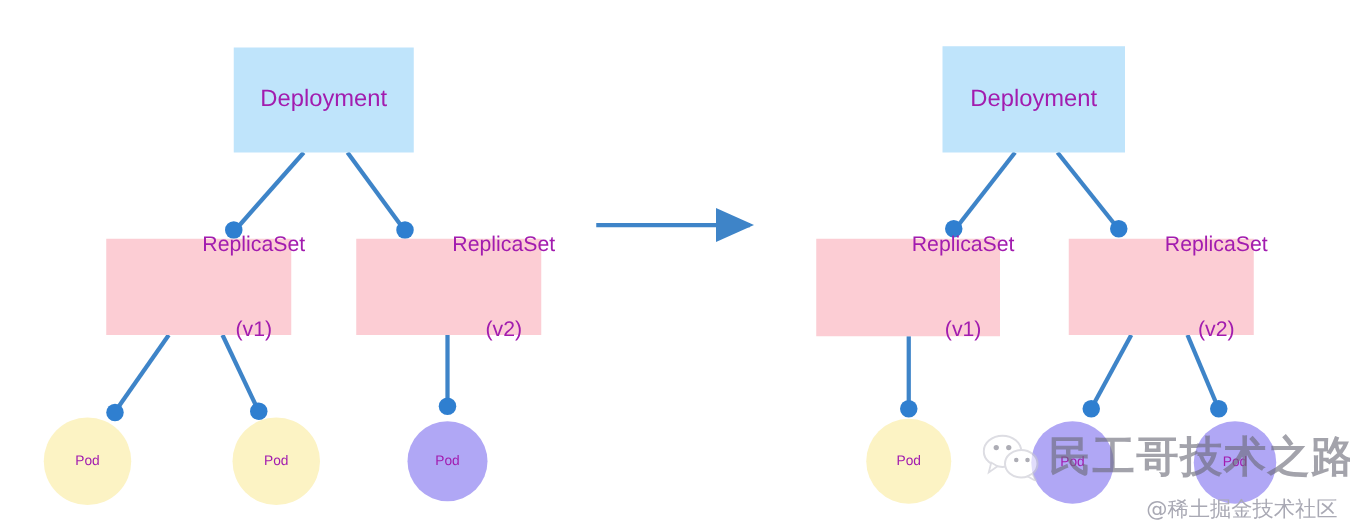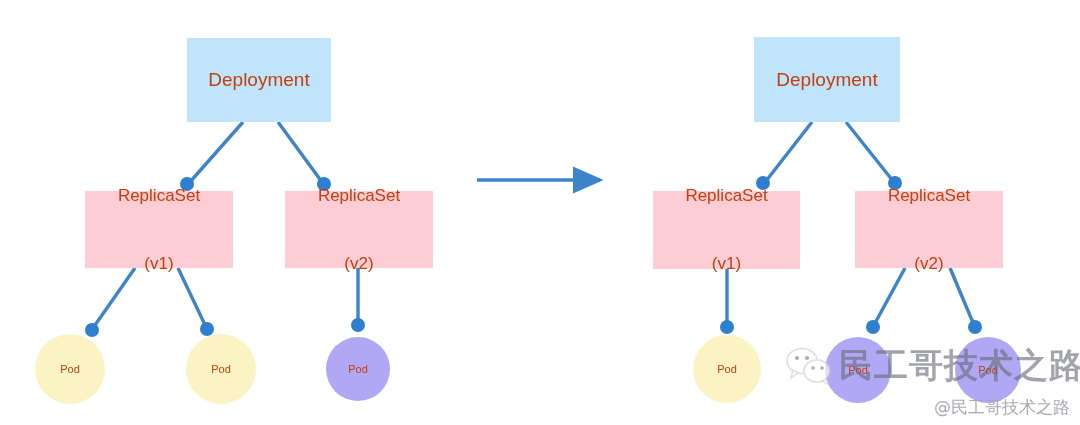--- a/index.html
+++ b/index.html
@@ -19,39 +19,39 @@
     left: 0; top: 0;
     width: 1080px;
     height: 425px;
   }
   .node-label {
     position: absolute;
     display: flex;
     align-items: center;
     justify-content: center;
     text-align: center;
-    color: #c2410c;
+    color: #a21caf;
     pointer-events: none;
     line-height: 1.15;
   }
   .box {
     position: absolute;
     box-sizing: border-box;
   }
   .box.deployment { background: #bfe4fb; }
   .box.replicaset { background: #fccdd4; }
   .circle {
     position: absolute;
     border-radius: 50%;
     box-sizing: border-box;
   }
   .circle.pod-old { background: #fcf3c4; }
   .circle.pod-new { background: #b0a7f5; }
   .txt-deploy { font-size: 19px; }
-  .txt-rs { font-size: 17px; }
+  .txt-rs { font-size: 17px; padding-left: 44px; }
   .txt-pod { font-size: 11px; }
   .rs-line2 { display: block; margin-top: 48px; }
 
   
   #wm-brand {
     position: absolute;
     left: 786px;
     top: 340px;
     width: 300px;
     height: 52px;
@@ -178,13 +178,13 @@
     <circle cx="11" cy="11" r="2.1" fill="#7b7b88"></circle>
     <circle cx="21" cy="11" r="2.1" fill="#7b7b88"></circle>
     <ellipse cx="31" cy="24" rx="13" ry="11" fill="#ffffff" stroke="#c9c9d2" stroke-width="1.6"></ellipse>
     <polygon points="40,32 43,38 36,34" fill="#ffffff" stroke="#c9c9d2" stroke-width="1.4"></polygon>
     <circle cx="27" cy="21" r="1.8" fill="#7b7b88"></circle>
     <circle cx="36" cy="21" r="1.8" fill="#7b7b88"></circle>
   </svg>
   <span class="wm-text">民工哥技术之路</span>
 </div>
 
-<div id="wm-credit">@民工哥技术之路</div>
+<div id="wm-credit">@稀土掘金技术社区</div>
 
 </body></html>

